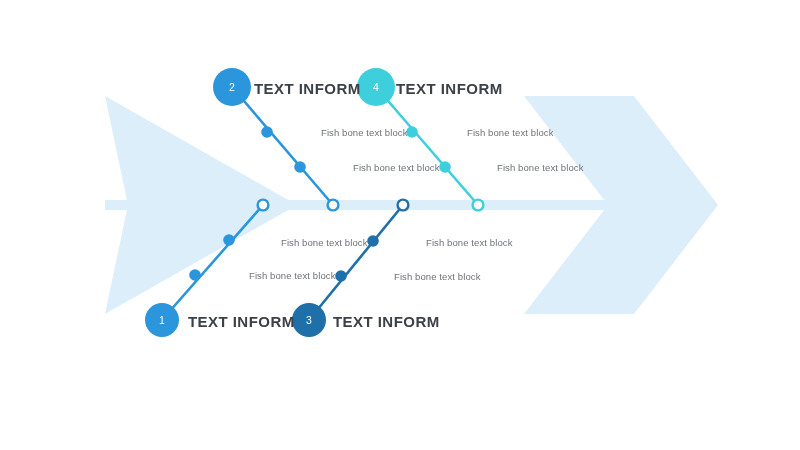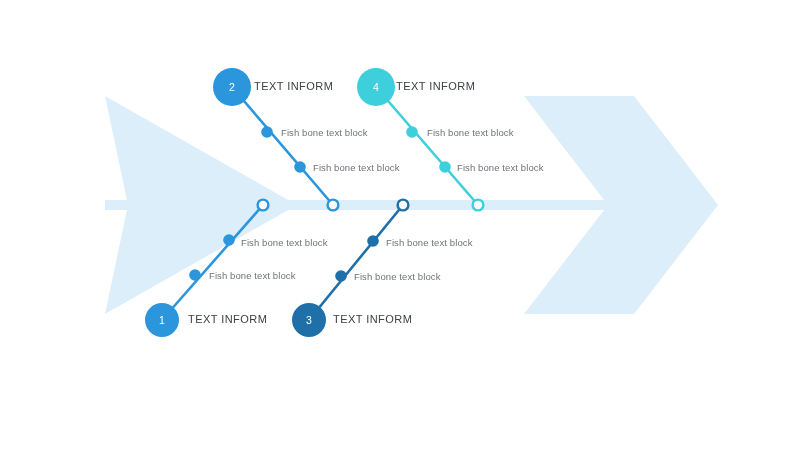--- a/index.html
+++ b/index.html
@@ -25,29 +25,30 @@
     width: 800px;
     height: 450px;
   }
   .label-text {
     position: absolute;
     white-space: nowrap;
     color: #6d7278;
     font-size: 9.5px;
     letter-spacing: 0.1px;
     line-height: 1;
+    margin-left: 40px;
   }
   .head-text {
     position: absolute;
     white-space: nowrap;
     color: #3c4147;
-    font-size: 11px;
+    font-size: 15px;
     letter-spacing: 0.45px;
     line-height: 1;
-    font-weight: 400;
+    font-weight: 700;
     text-align: right;
   }
   .node-num {
     font-size: 10.5px;
     fill: #ffffff;
     font-family: "Liberation Sans", sans-serif;
     letter-spacing: 0.3px;
   }
 </style>
 </head>

